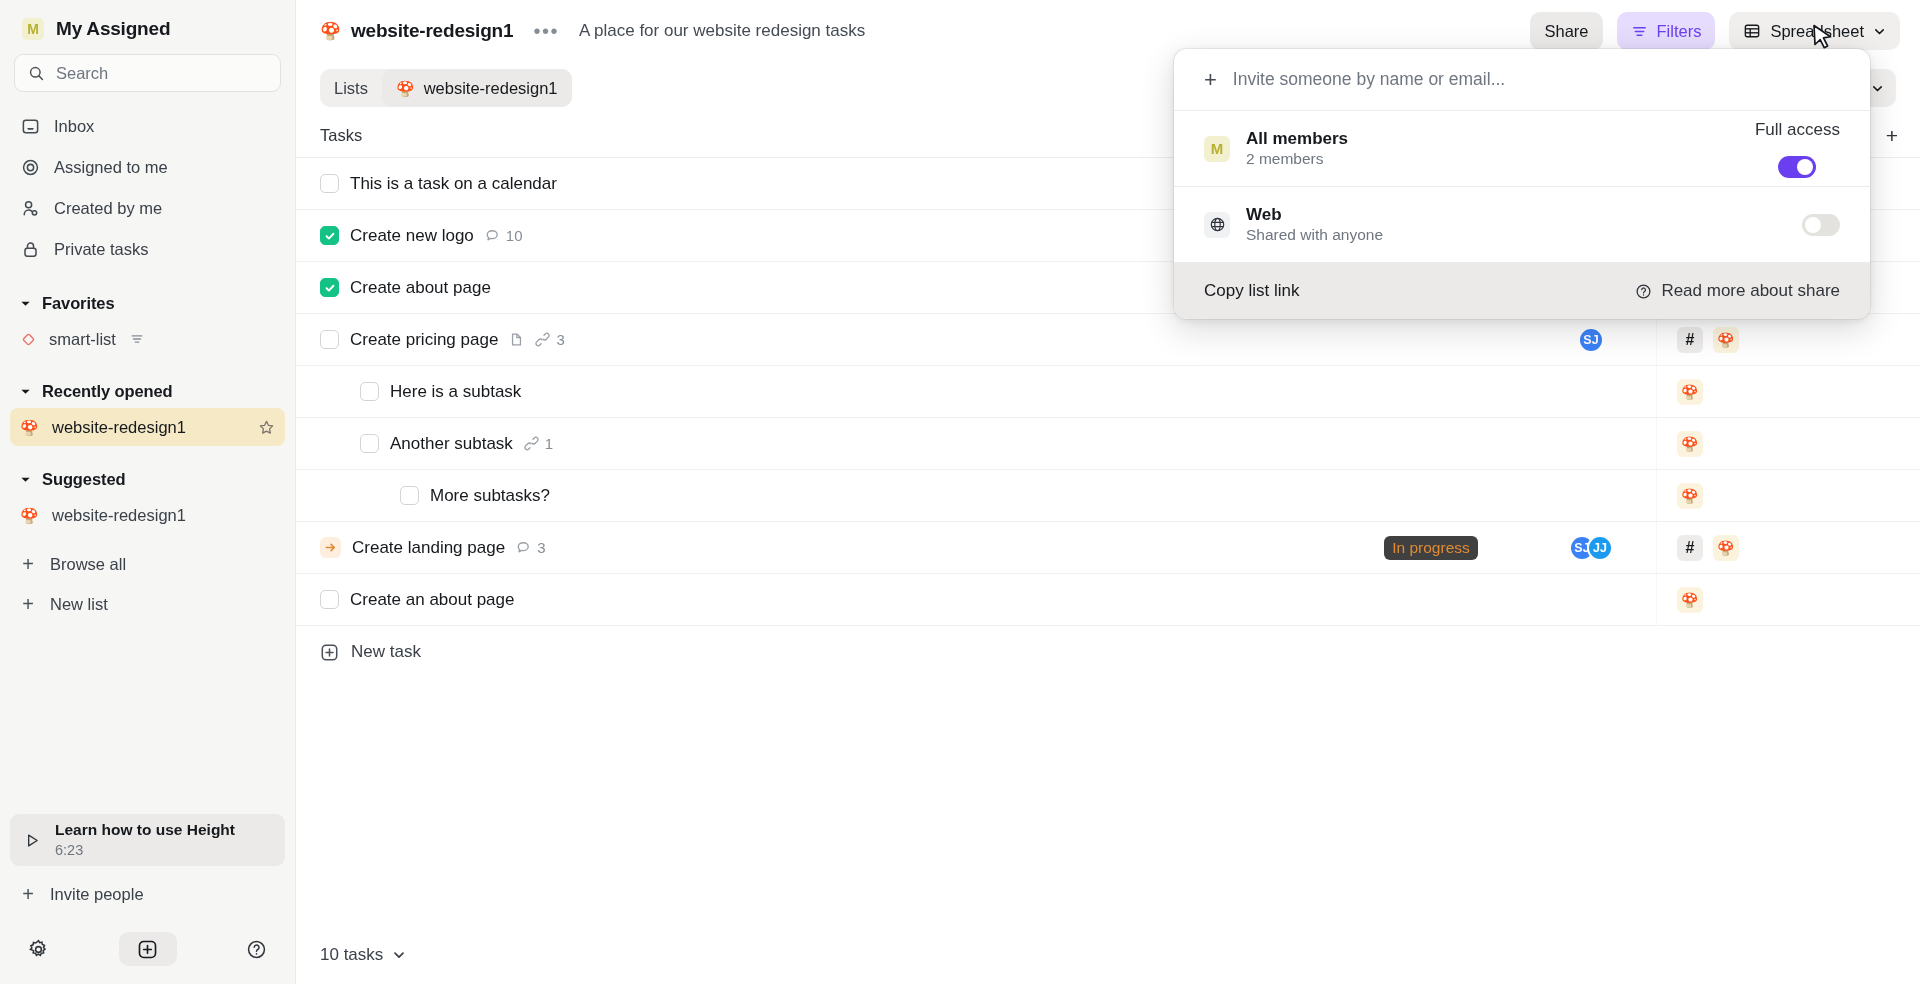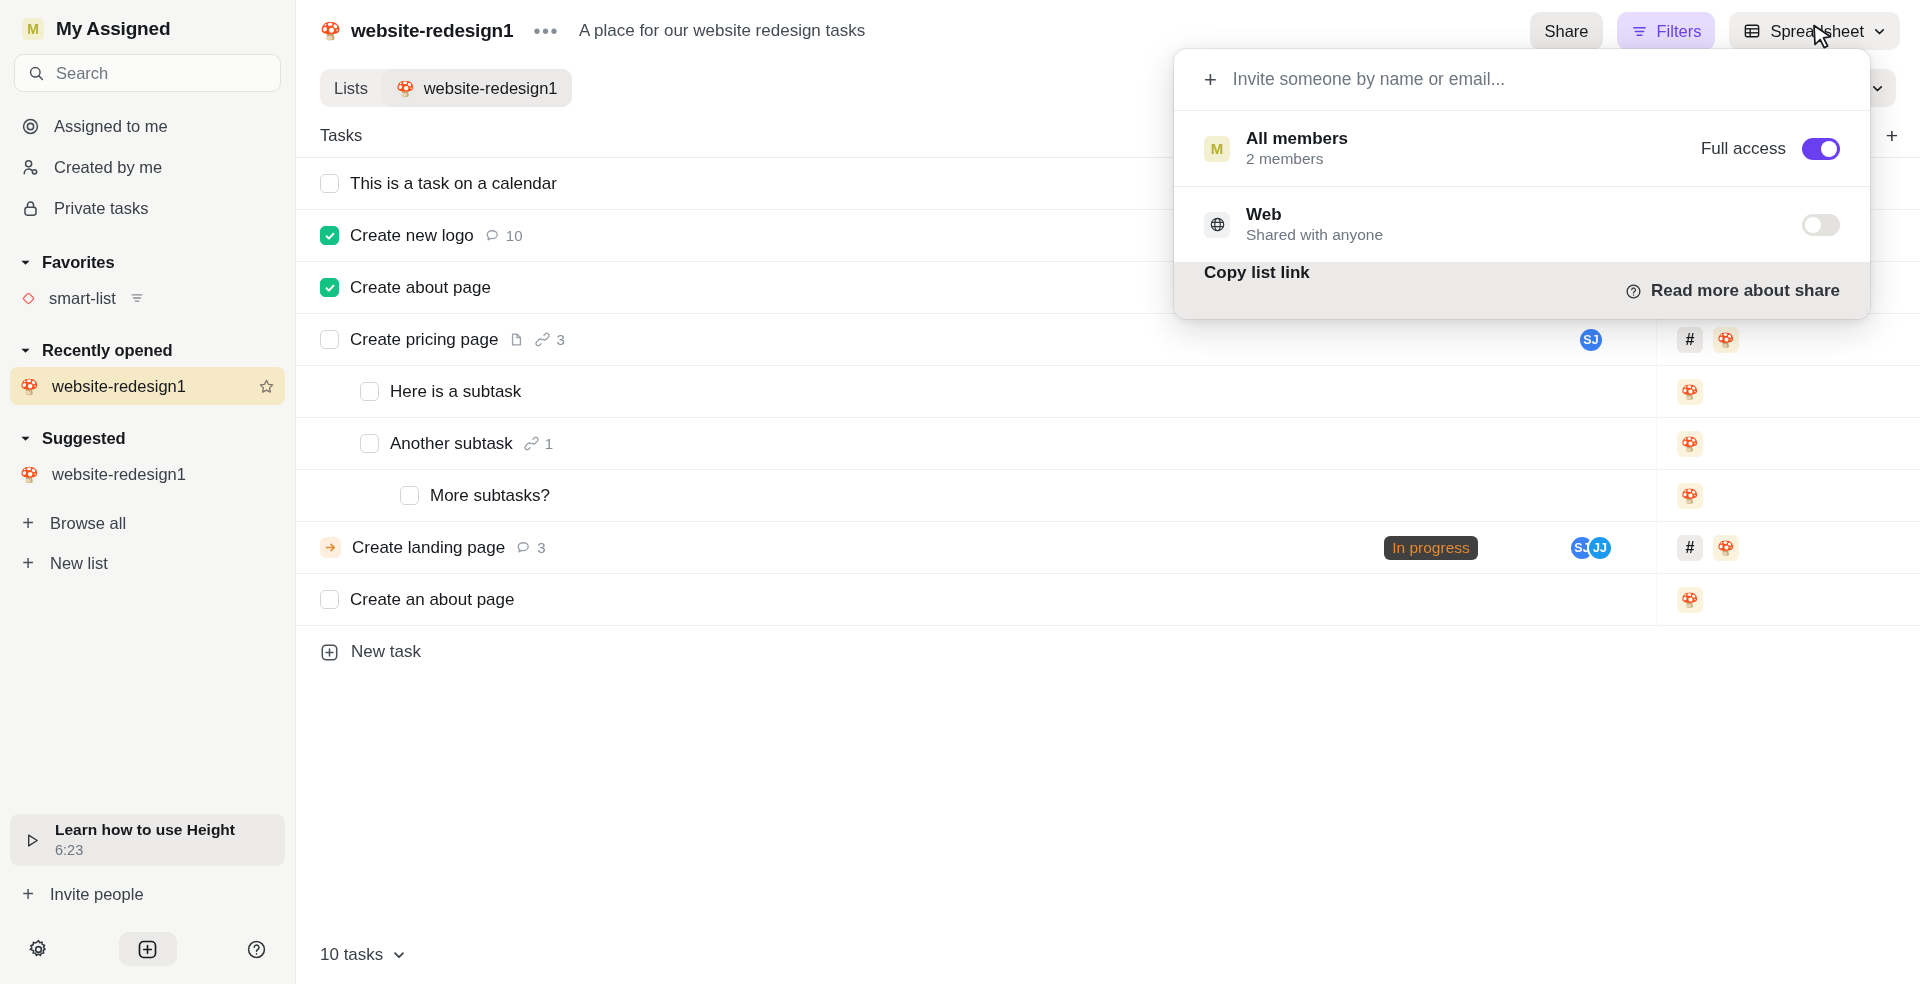--- a/index.html
+++ b/index.html
@@ -243,34 +243,34 @@
     border-bottom: 1px solid #eeecea;
   }
   .sp-ava {
     width: 26px; height: 26px; border-radius: 6px; background: #f3f0cf; color: #b7b032;
     font-size: 15px; font-weight: 600; display: flex; align-items: center; justify-content: center;
   }
   .sp-ava.globe { background: #eff1f3; color: #30353b; }
   .sp-txt { display: flex; flex-direction: column; gap: 1px; }
   .sp-t { font-size: 17px; font-weight: 700; color: #16191d; }
   .sp-s { font-size: 15.5px; color: #6f7680; }
-  .sp-row .right { margin-left: auto; display: flex; align-items: center; gap: 16px; }
+  .sp-row .right { margin-left: auto; display: flex; align-items: center; gap: 16px; flex-direction: column; }
   .sp-access { font-size: 17px; color: #30353b; }
   .toggle { width: 38px; height: 22px; border-radius: 11px; position: relative; cursor: pointer; }
   .toggle.on { background: #6a3ff0; }
   .toggle.off { background: #e4e2de; }
   .toggle .knob {
     position: absolute; top: 3px; width: 16px; height: 16px; border-radius: 50%; background: #fff;
   }
   .toggle.on .knob { right: 3px; }
   .toggle.off .knob { left: 3px; }
 
   .sp-foot {
-    height: 56px; background: #eceae8; display: flex; 
-    padding: 0 30px; font-size: 17px; color: #16191d; font-weight: bold;
+    height: 56px; background: #eceae8; display: flex; align-items: center;
+    padding: 0 30px; font-size: 17px; color: #16191d;
   }
   .sp-foot .spacer { flex: 1; }
   .sp-foot .rd { display: flex; align-items: center; gap: 9px; color: #30353b; cursor: pointer; }
   .sp-foot .cl { cursor: pointer; }
 
   .cursor { position: absolute; left: 1516px; top: 24px; z-index: 99; pointer-events: none; }
   svg { display: block; }
 </style>
 </head>
 <body>
@@ -288,20 +288,29 @@
       <span>
         <svg width="17" height="17" viewBox="0 0 20 20" fill="none" stroke="#4b5158" stroke-width="1.7">
           <circle cx="8.6" cy="8.6" r="5.6"></circle>
             <line x1="12.8" y1="12.8" x2="17" y2="17" stroke-linecap="round"></line>
         </svg>
       </span>
       <span class="ph">Search</span>
     </div>
 
     <nav class="nav-list">
+      <div class="nav-item">
+        <span class="ic">
+          <svg width="19" height="19" viewBox="0 0 20 20" fill="none" stroke="#454b53" stroke-width="1.6">
+            <rect x="2.5" y="3.5" width="15" height="13" rx="2.6"></rect>
+              <path d="M2.5 11.5h4l1 2h5l1-2h4" fill="#454b53" stroke="none"></path>
+          </svg>
+        </span>
+        <span class="lbl">Inbox</span>
+      </div>
       <div class="nav-item">
         <span class="ic">
           <svg width="19" height="19" viewBox="0 0 20 20" fill="none" stroke="#454b53" stroke-width="1.6">
             <circle cx="10" cy="10" r="7.3"></circle>
               <circle cx="10" cy="10" r="3.3"></circle>
           </svg>
         </span>
         <span class="lbl">Assigned to me</span>
       </div>
       <div class="nav-item">

